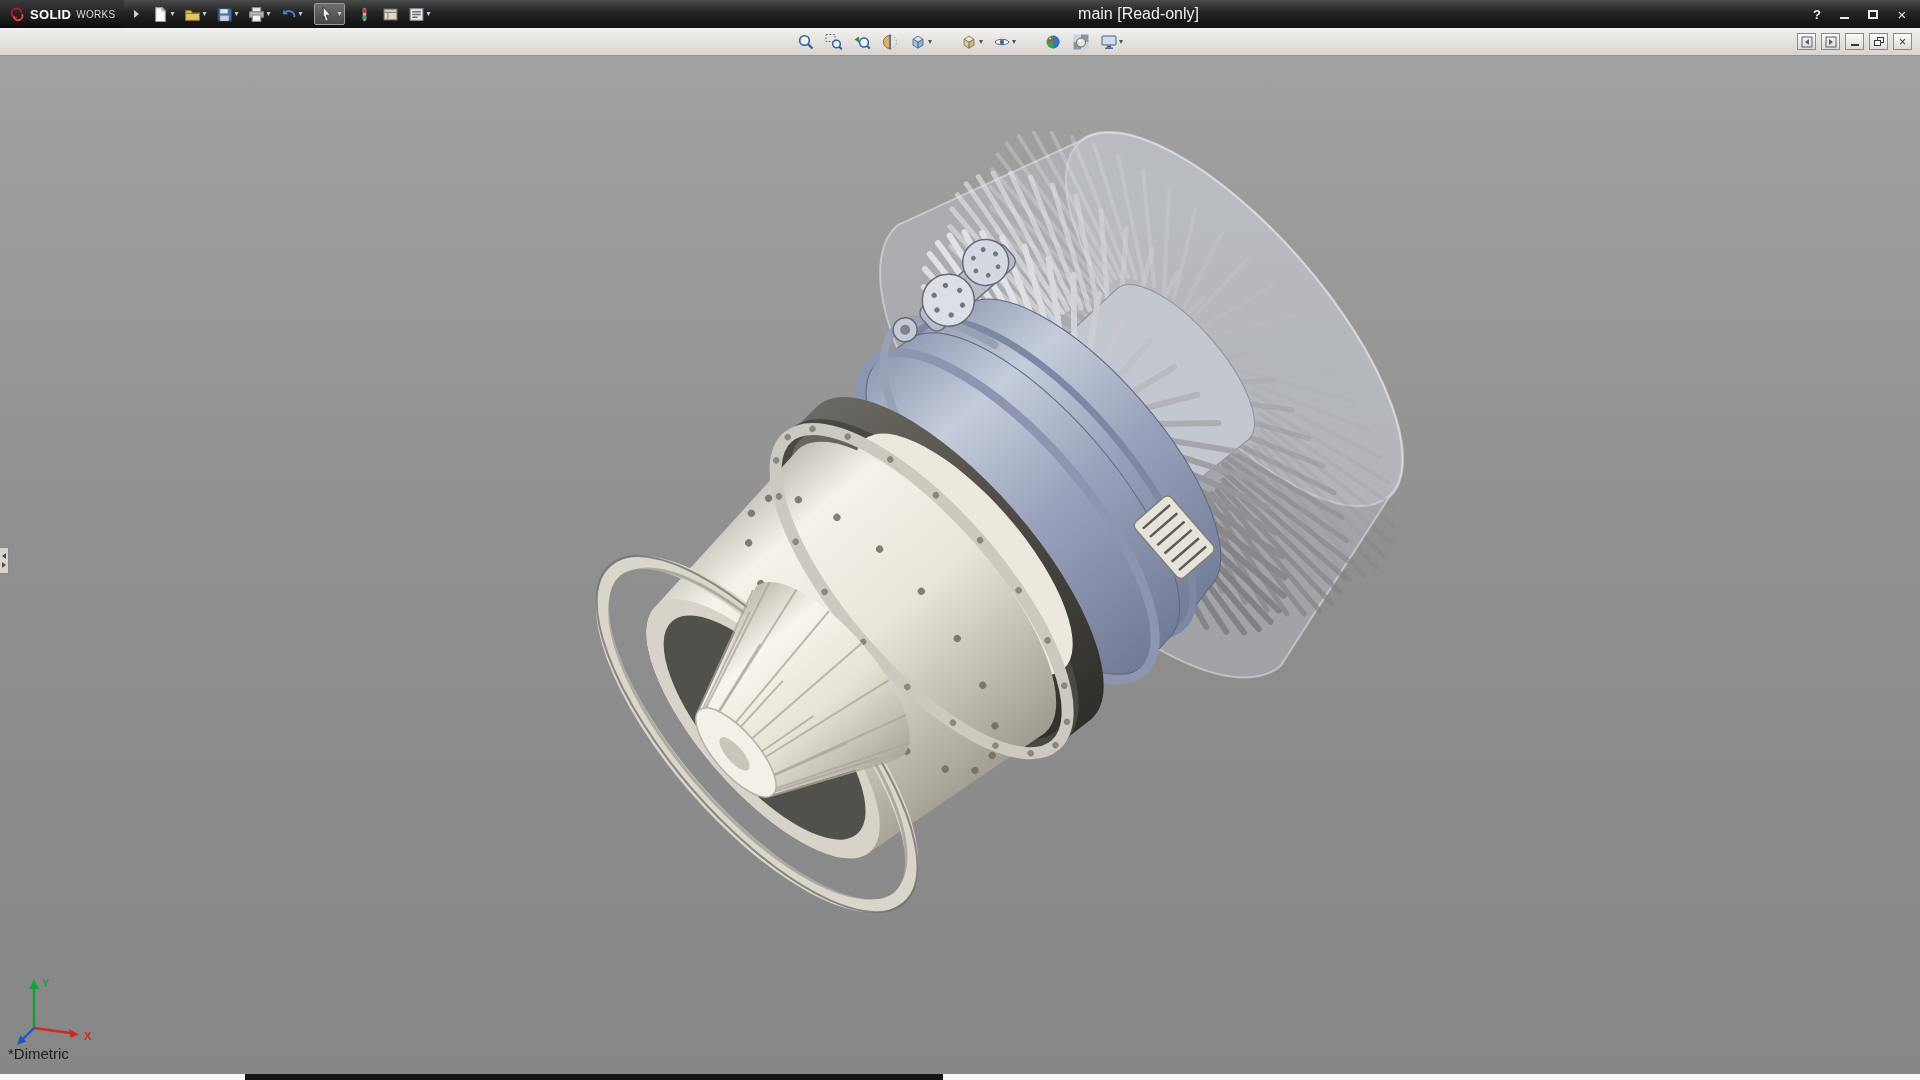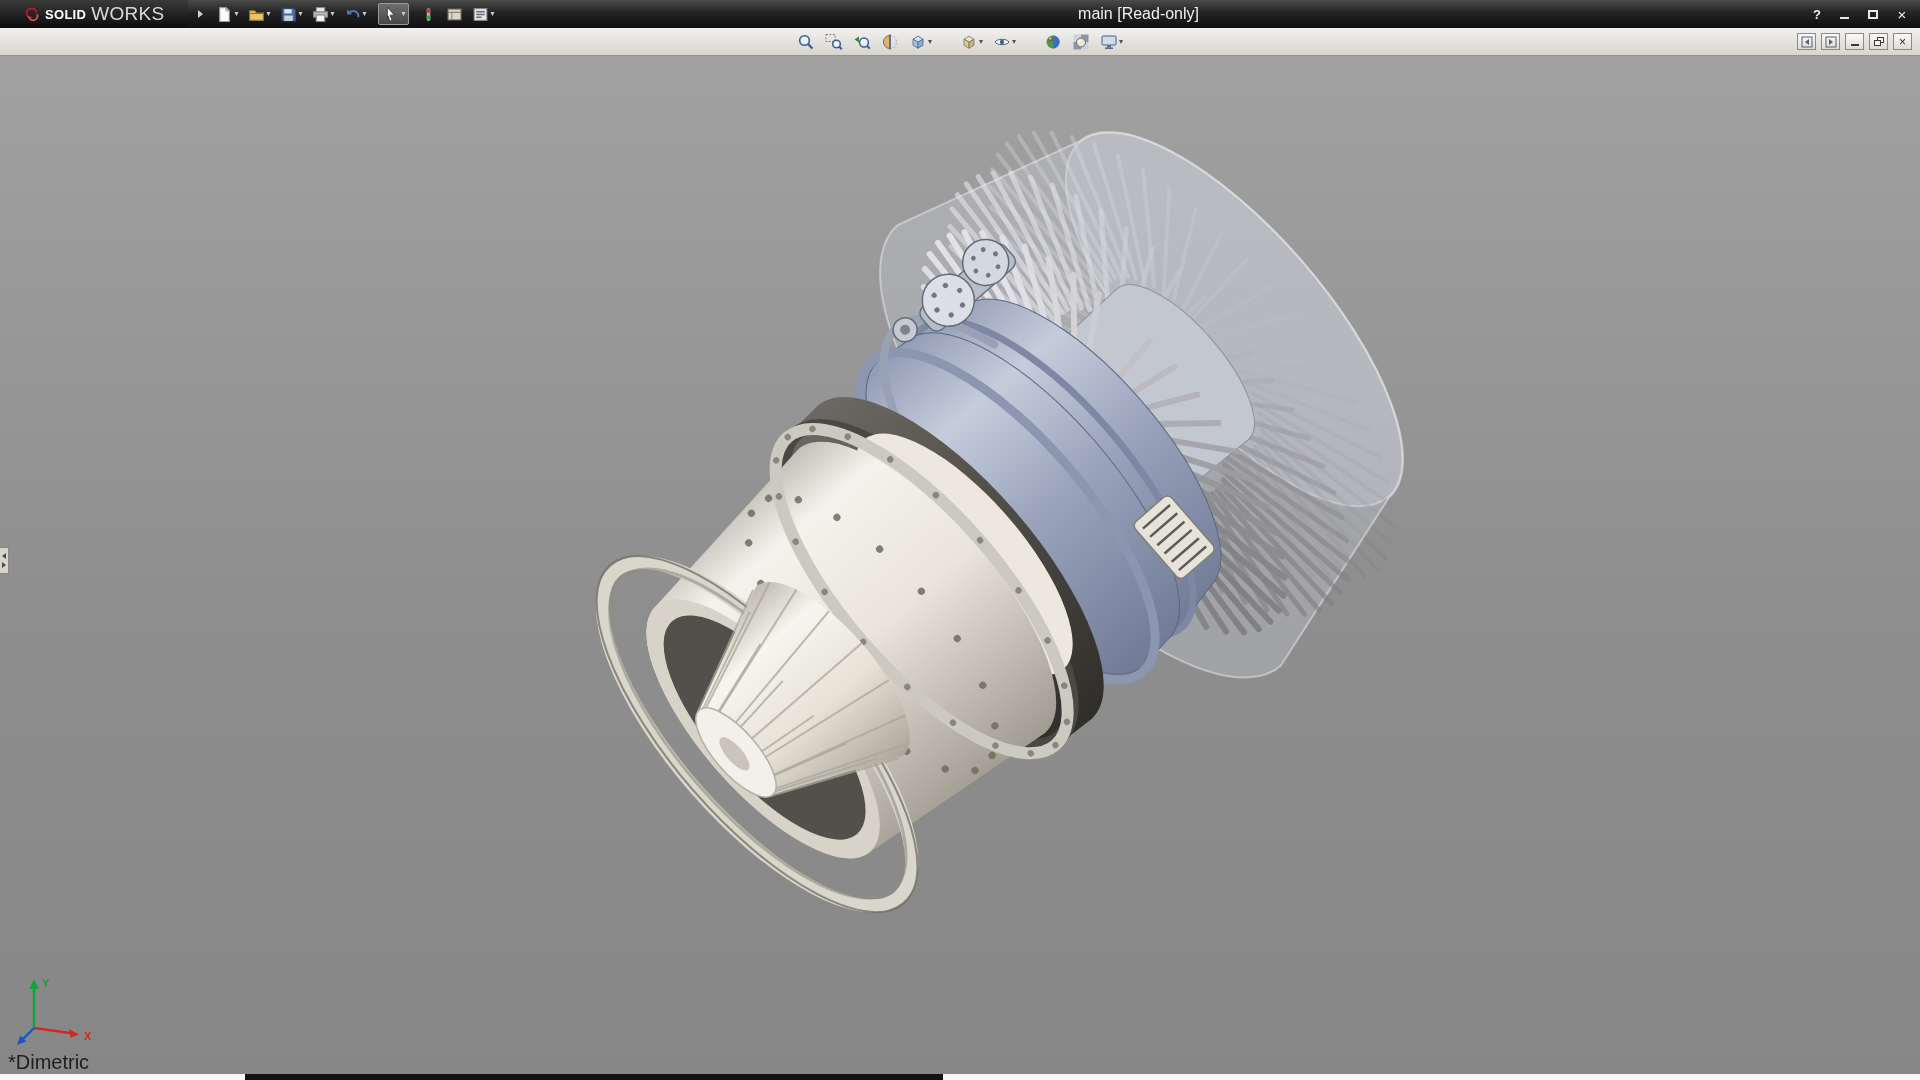--- a/index.html
+++ b/index.html
@@ -2,23 +2,23 @@
 <html><head>
 <meta charset="utf-8">
 <style>
   *{margin:0;padding:0;box-sizing:border-box}
   html,body{width:1920px;height:1080px;overflow:hidden;font-family:"Liberation Sans",sans-serif;background:#000}
   .screen{width:1920px;height:1080px;display:flex;flex-direction:column}
 
   
   .titlebar{height:28px;flex:none;display:flex;align-items:center;position:relative;z-index:5;
     background:linear-gradient(#4b4b4b,#232323 45%,#101010);color:#eee}
-  .brand{display:flex;align-items:center;gap:5px;padding:0 23px;height:100%;background:linear-gradient(#3a3a3a,#0c0c0c)}
+  .brand{display:flex;align-items:center;gap:5px;padding:0 8px;height:100%;background:linear-gradient(#3a3a3a,#0c0c0c)}
   .brand-bold{font-weight:bold;font-size:13px;letter-spacing:.3px;color:#fff}
-  .brand-light{font-weight:400;font-size:19px;letter-spacing:.3px;color:#d9d9d9}
+  .brand-light{font-weight:400;font-size:10px;letter-spacing:.3px;color:#d9d9d9}
   .expander{width:0;height:0;border-left:5px solid #cfcfcf;border-top:4px solid transparent;border-bottom:4px solid transparent;margin:0 10px}
   .tstrip{display:flex;align-items:center;gap:3px}
   .tbtn{display:flex;align-items:center;height:24px;padding:0 3px;border-radius:2px}
   .ic16{width:17px;height:17px;display:block}
   .caret{font-size:8px;color:#c9c9c9;margin-left:2px;line-height:1}
   .selwrap{display:flex;align-items:center;border:1px solid #9a9a9a;background:linear-gradient(#6e6e6e,#474747);border-radius:2px;padding:0 2px;height:22px;margin:0 5px}
   .title-center{position:absolute;left:59.3%;transform:translateX(-50%);font-size:16px;color:#f0f0f0;white-space:nowrap}
   .win-ctrls{position:absolute;right:8px;display:flex;align-items:center;gap:9px}
   .help-glyph{font-size:13px;color:#eee;font-weight:bold;width:16px;text-align:center}
   .wbtn{width:20px;height:16px;display:flex;align-items:flex-end;justify-content:center}
@@ -46,21 +46,21 @@
   .dclose{font-size:12px;color:#2e2e2e;line-height:1}
 
   
   .viewport{flex:1;position:relative;overflow:hidden;
     background:linear-gradient(180deg,#a1a1a1 0%,#8e8e8e 55%,#878787 100%)}
   #engine-svg{position:absolute;inset:0;width:100%;height:100%}
   .splitter-tab{position:absolute;left:0;top:491px;width:9px;height:27px;background:#d7d4ce;
     border:1px solid #8a8884;border-left:none;display:flex;flex-direction:column;align-items:center;justify-content:center;gap:3px}
   .tri-l{width:0;height:0;border-right:4px solid #4a4a4a;border-top:3px solid transparent;border-bottom:3px solid transparent}
   .tri-r{width:0;height:0;border-left:4px solid #4a4a4a;border-top:3px solid transparent;border-bottom:3px solid transparent}
-  .view-label{position:absolute;left:8px;bottom:0;font-size:20px;color:#1e1e1e}
+  .view-label{position:absolute;left:8px;bottom:12px;font-size:15px;color:#1e1e1e}
   .triad{position:absolute;left:12px;bottom:24px}
 
   
   .bottom-strip{height:6px;flex:none;background:#f8f8f8;position:relative}
   .task-block{position:absolute;left:245px;top:0;width:698px;height:6px;background:#141414}
 </style>
 </head>
 <body>
 
 <div class="screen">

